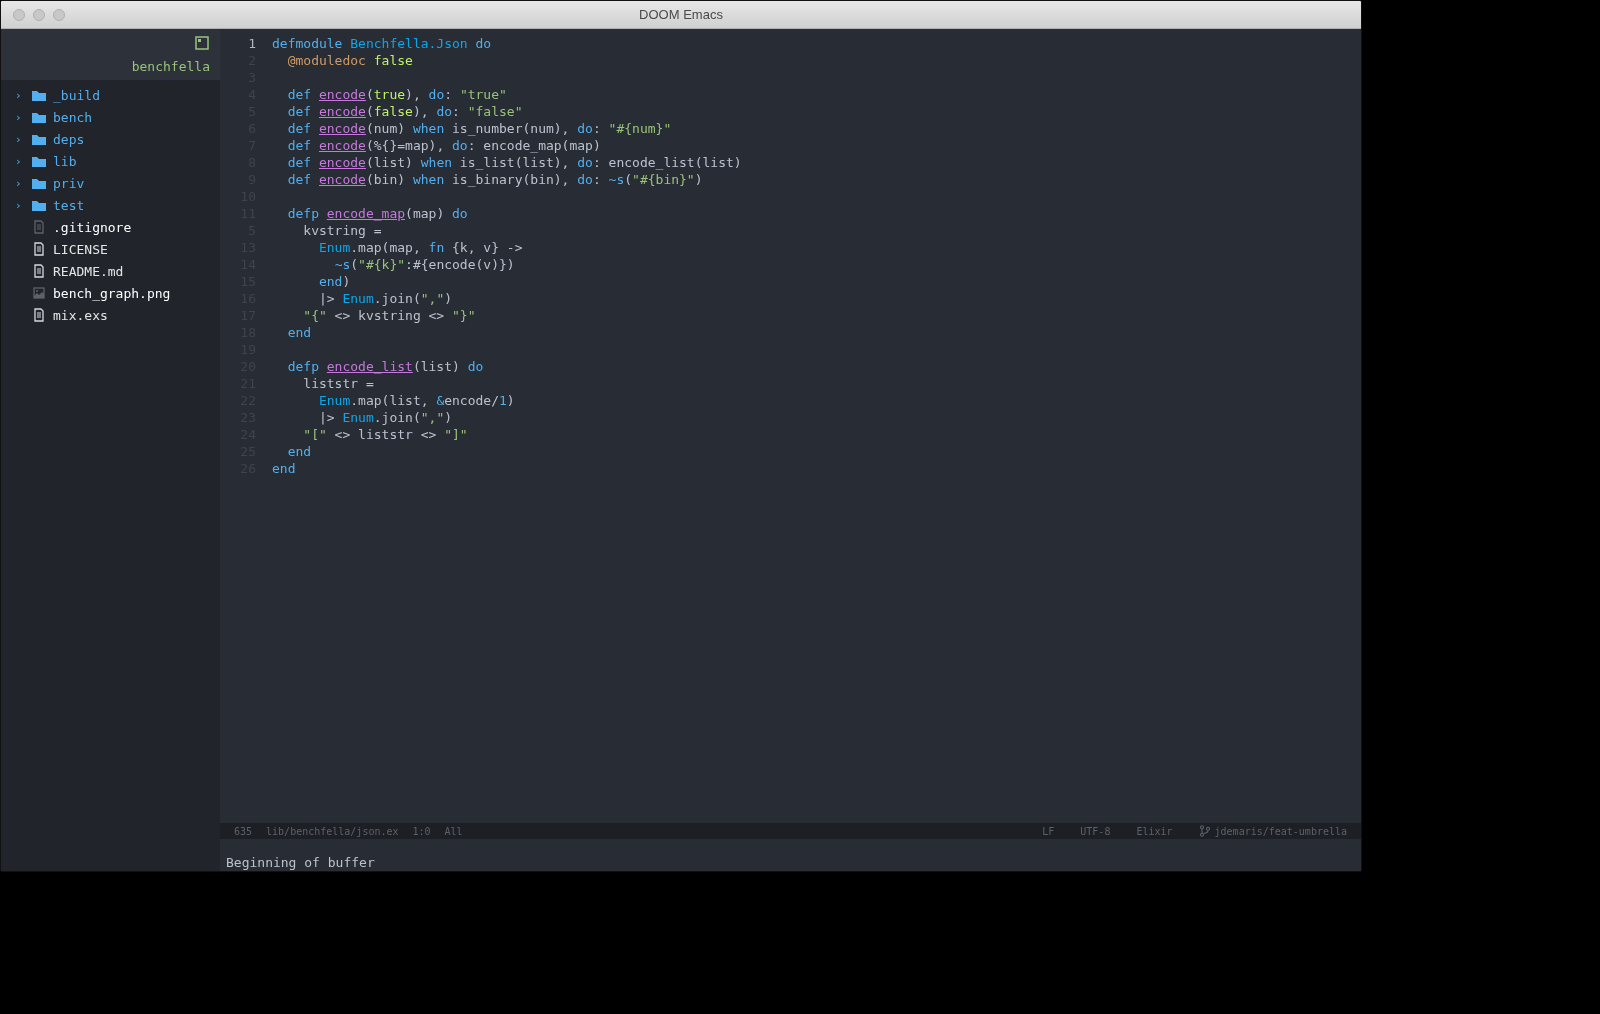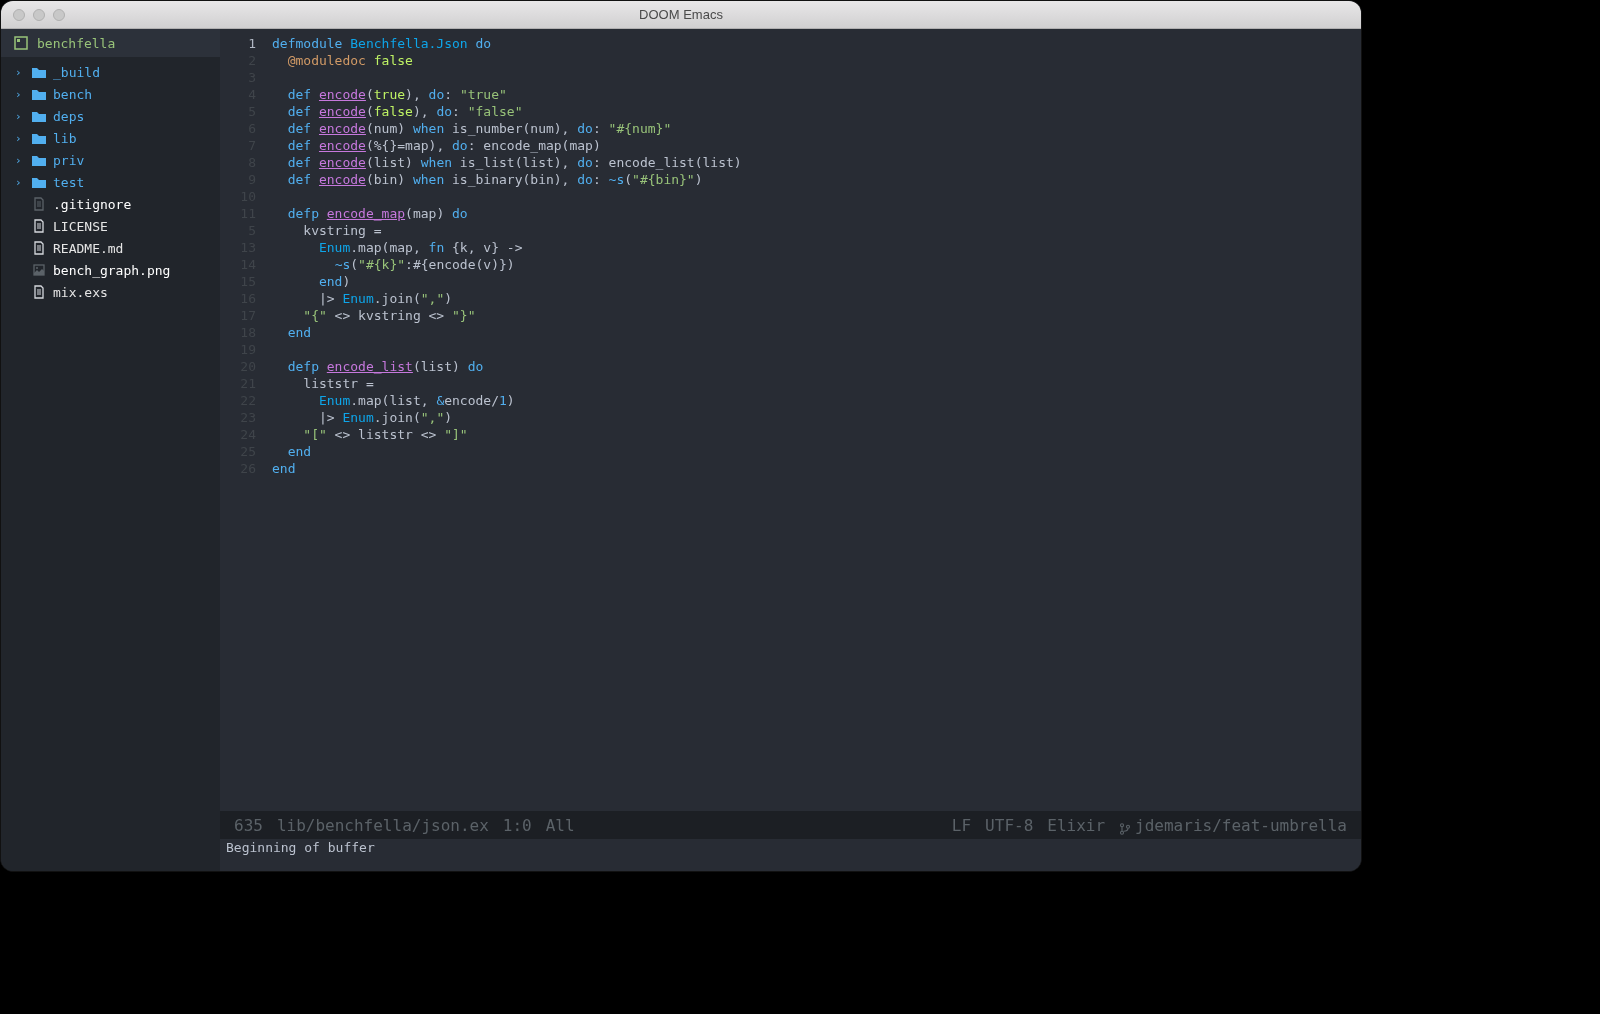--- a/index.html
+++ b/index.html
@@ -8,21 +8,21 @@
   font-size: 13px;
   background: #000;
   width: 1600px;
   height: 1014px;
   overflow: hidden;
 }
 .window {
   width: 1362px;
   height: 872px;
   background: #282c34;
-  border-radius: 13px;
+  border-radius: 2px;
   overflow: hidden;
   position: absolute;
   left: 0;
   top: 0;
   display: flex;
   flex-direction: column;
   border: 1px solid #111;
 }
 .titlebar {
   height: 28px;
@@ -64,20 +64,21 @@
   flex-direction: column;
   font-size: 13px;
 }
 .root {
   display: flex;
   align-items: flex-end;
   gap: 8px;
   padding: 6px 10px 6px 12px;
   background: #2c313a;
   color: #98c379;
+  flex-direction: column;
 }
 .root svg { flex-shrink: 0; }
 .tree { padding: 4px 0; }
 .node {
   display: flex;
   align-items: center;
   gap: 6px;
   padding: 2px 8px 2px 14px;
   height: 22px;
   cursor: pointer;
@@ -123,38 +124,38 @@
 }
 .kw { color: #51afef; }
 .mod { color: #0ea5e9; }
 .fn { color: #c678dd; text-decoration: underline; }
 .sym { color: #d19a66; }
 .str { color: #98c379; }
 .special { color: #51afef; }
 .atom { color: #bef264; }
 .op { color: #bbc2cf; }
 .modeline {
-  height: 28px;
+  height: 16px;
   background: #1c1f24;
   color: #5b6268;
   display: flex;
   align-items: center;
   padding: 0 14px;
-  font-size: 16px;
+  font-size: 10px;
   gap: 14px;
 }
-.modeline .right { margin-left: auto; display: flex; gap: 14px; align-items: center; }
+.modeline .right { margin-left: auto; display: flex; gap: 26px; align-items: center; }
 .echo {
   height: 22px;
   background: #282c34;
   color: #bbc2cf;
   padding: 16px 6px;
   font-size: 13px;
   display: flex;
-  align-items: flex-end;
+  align-items: flex-start;
 }
 .branch-icon { display: inline-flex; align-items: flex-end; gap: 4px; }
 </style>
 </head>
 <body>
 
 <div class="window">
   <div class="titlebar">
     <div class="traffic">
       <div class="dot"></div>

